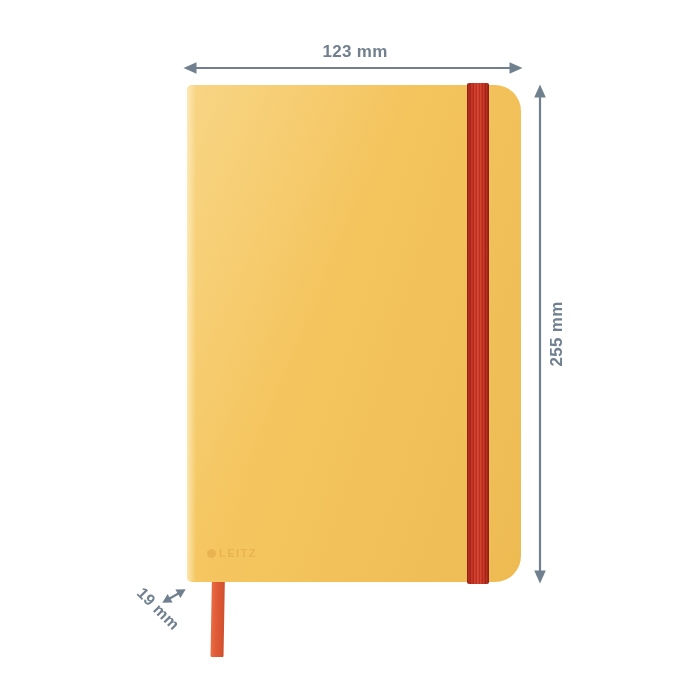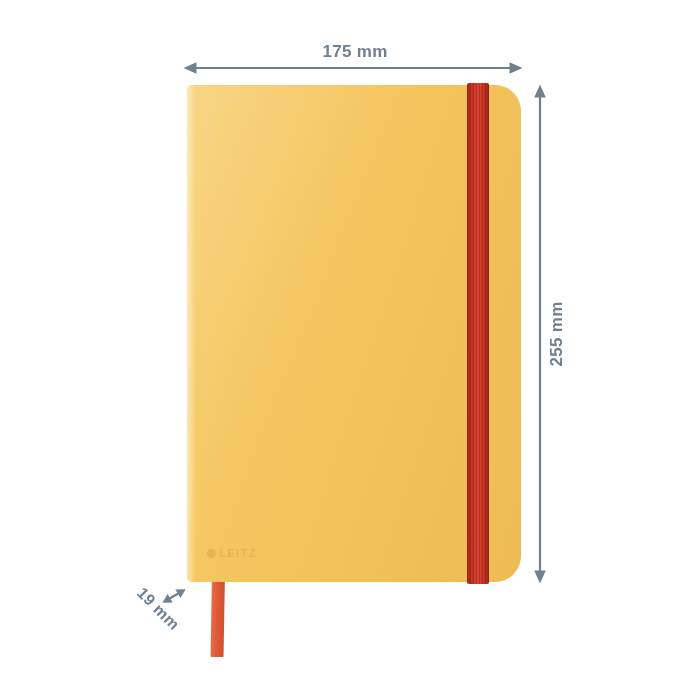--- a/index.html
+++ b/index.html
@@ -107,21 +107,21 @@
     transform:rotate(-30deg);
     transform-origin:center;
   }
   .dim-arrow svg{display:block;}
 </style>
 </head>
 <body>
 
 <div class="stage">
 
-  <div class="dim-label width-label">175 mm</div>
+  <div class="dim-label width-label">123 mm</div>
   <div class="dim-arrow width-arrow dim">
     <svg width="340" height="14" viewBox="0 0 340 14" aria-hidden="true">
       <line x1="12" y1="7" x2="328" y2="7" stroke="currentColor" stroke-width="2.2"></line>
       <polygon points="0.5,7 13.5,1.2 13.5,12.8" fill="currentColor"></polygon>
       <polygon points="339.5,7 326.5,1.2 326.5,12.8" fill="currentColor"></polygon>
     </svg>
   </div>
 
   <div class="dim-label height-label">255 mm</div>
   <div class="dim-arrow height-arrow dim">

